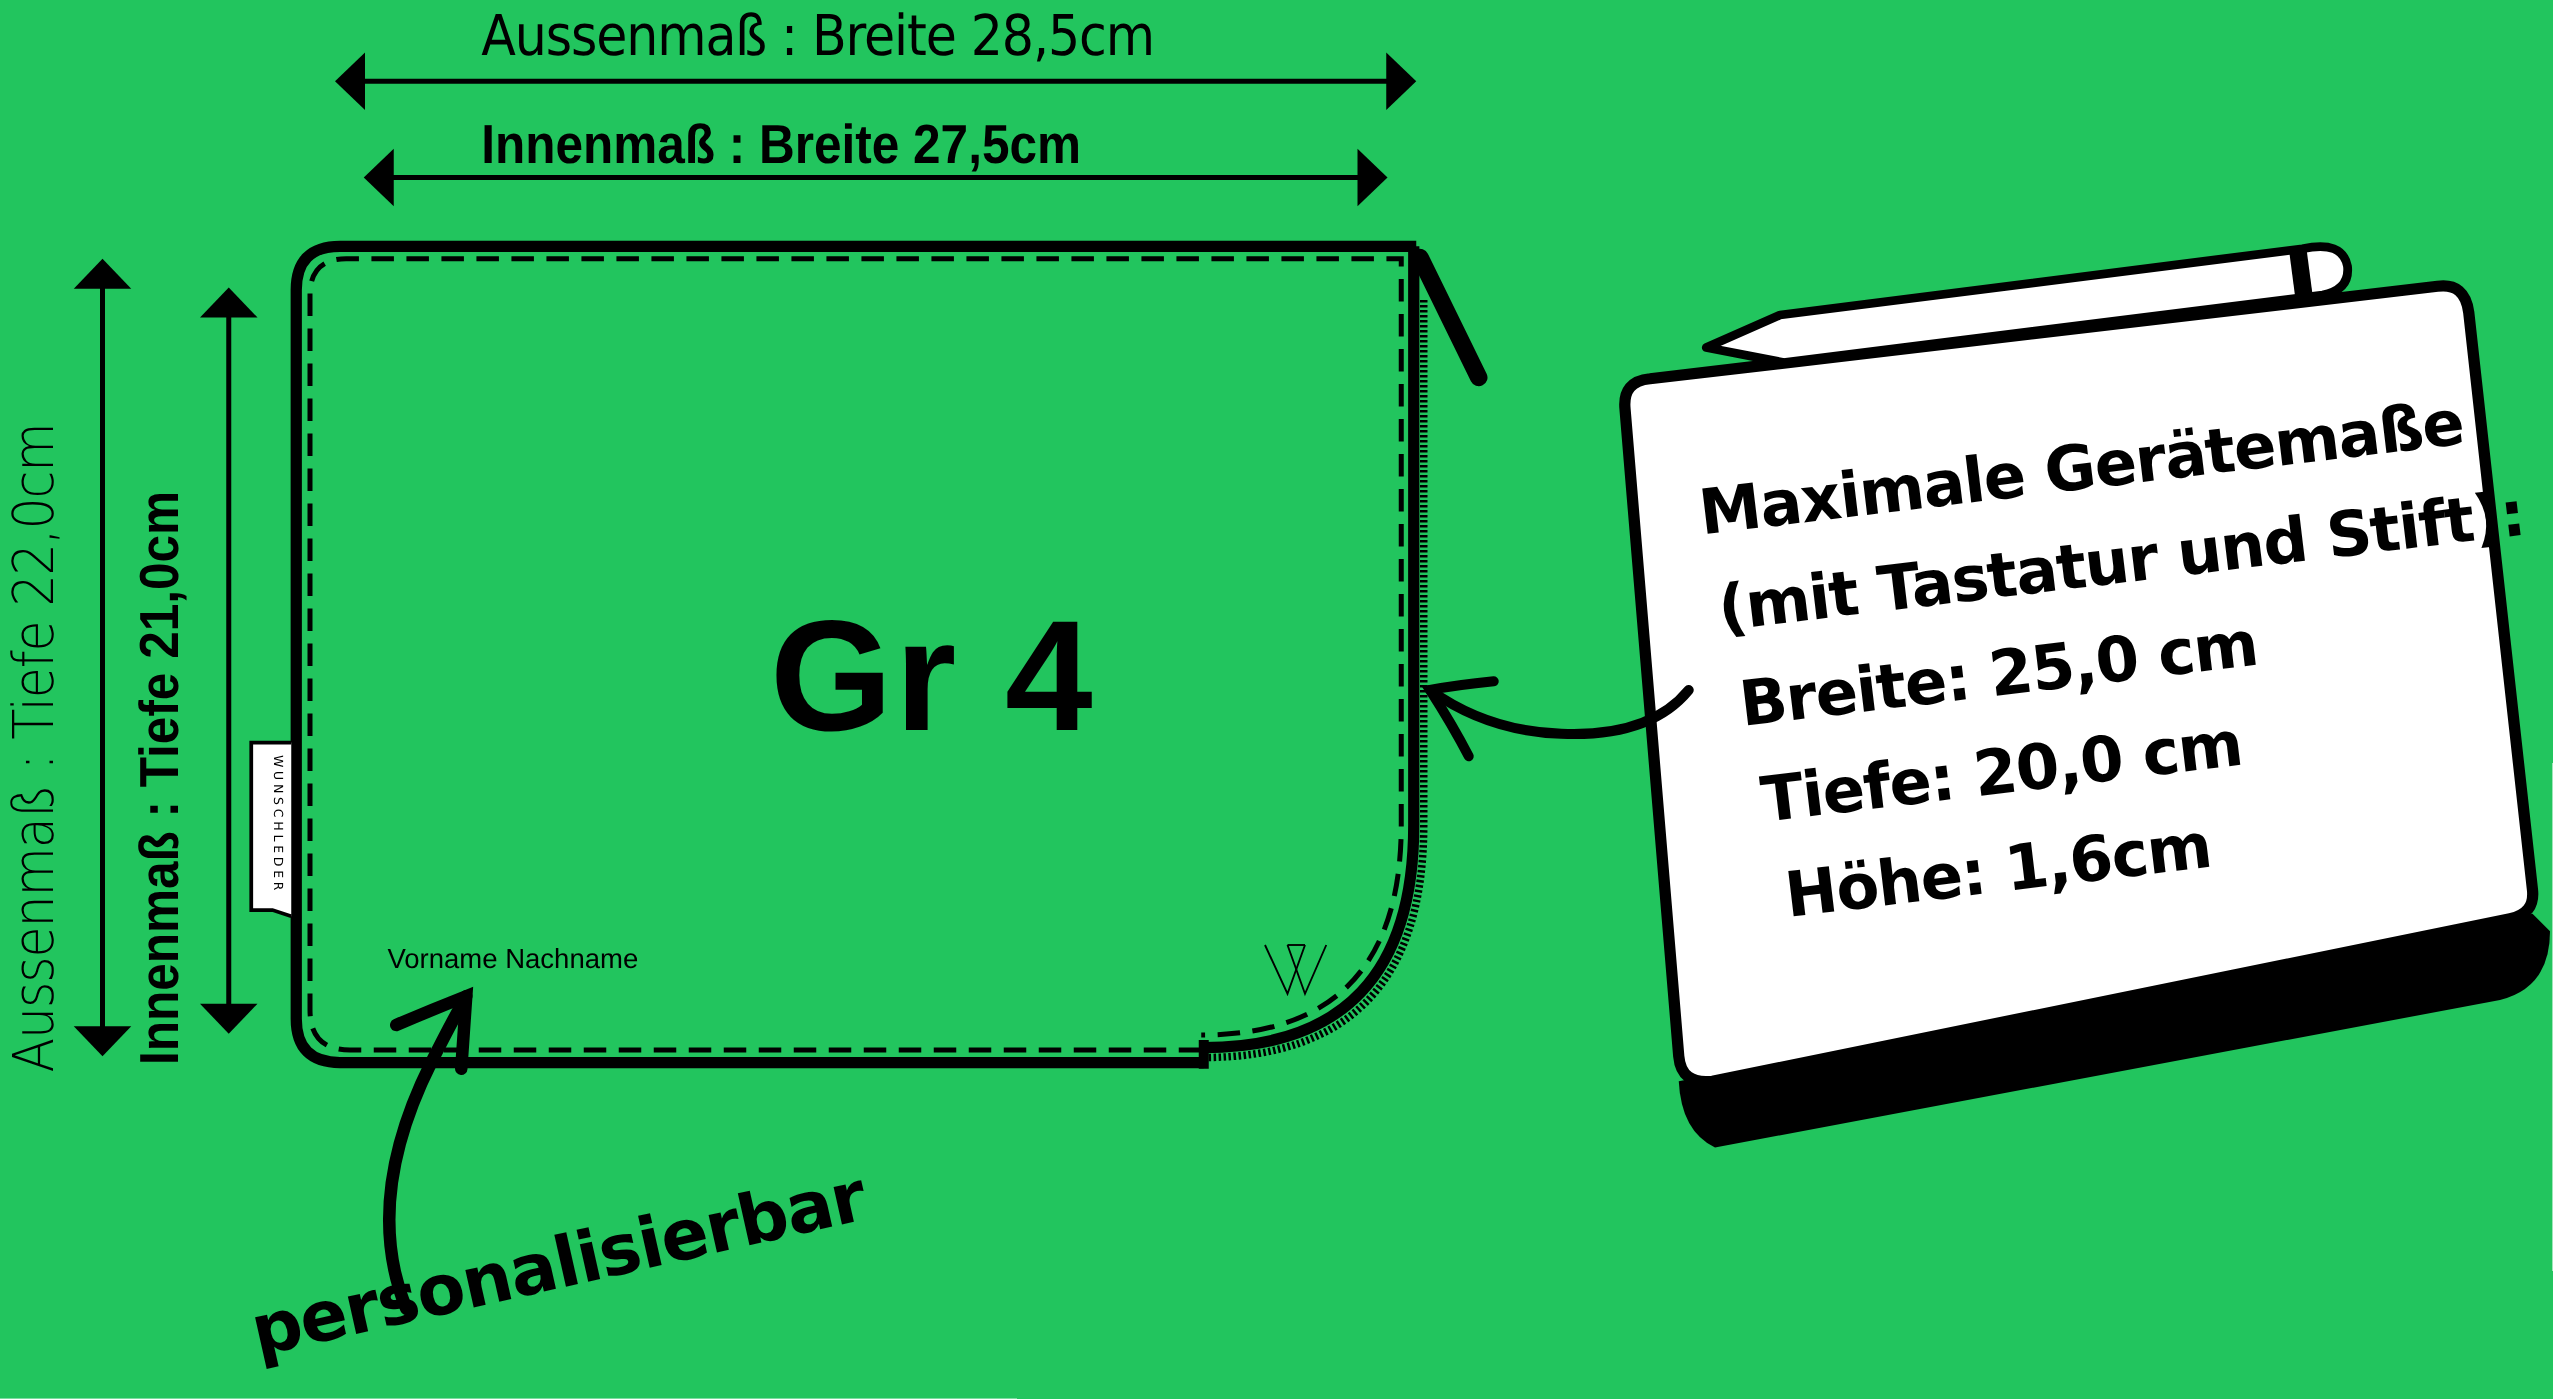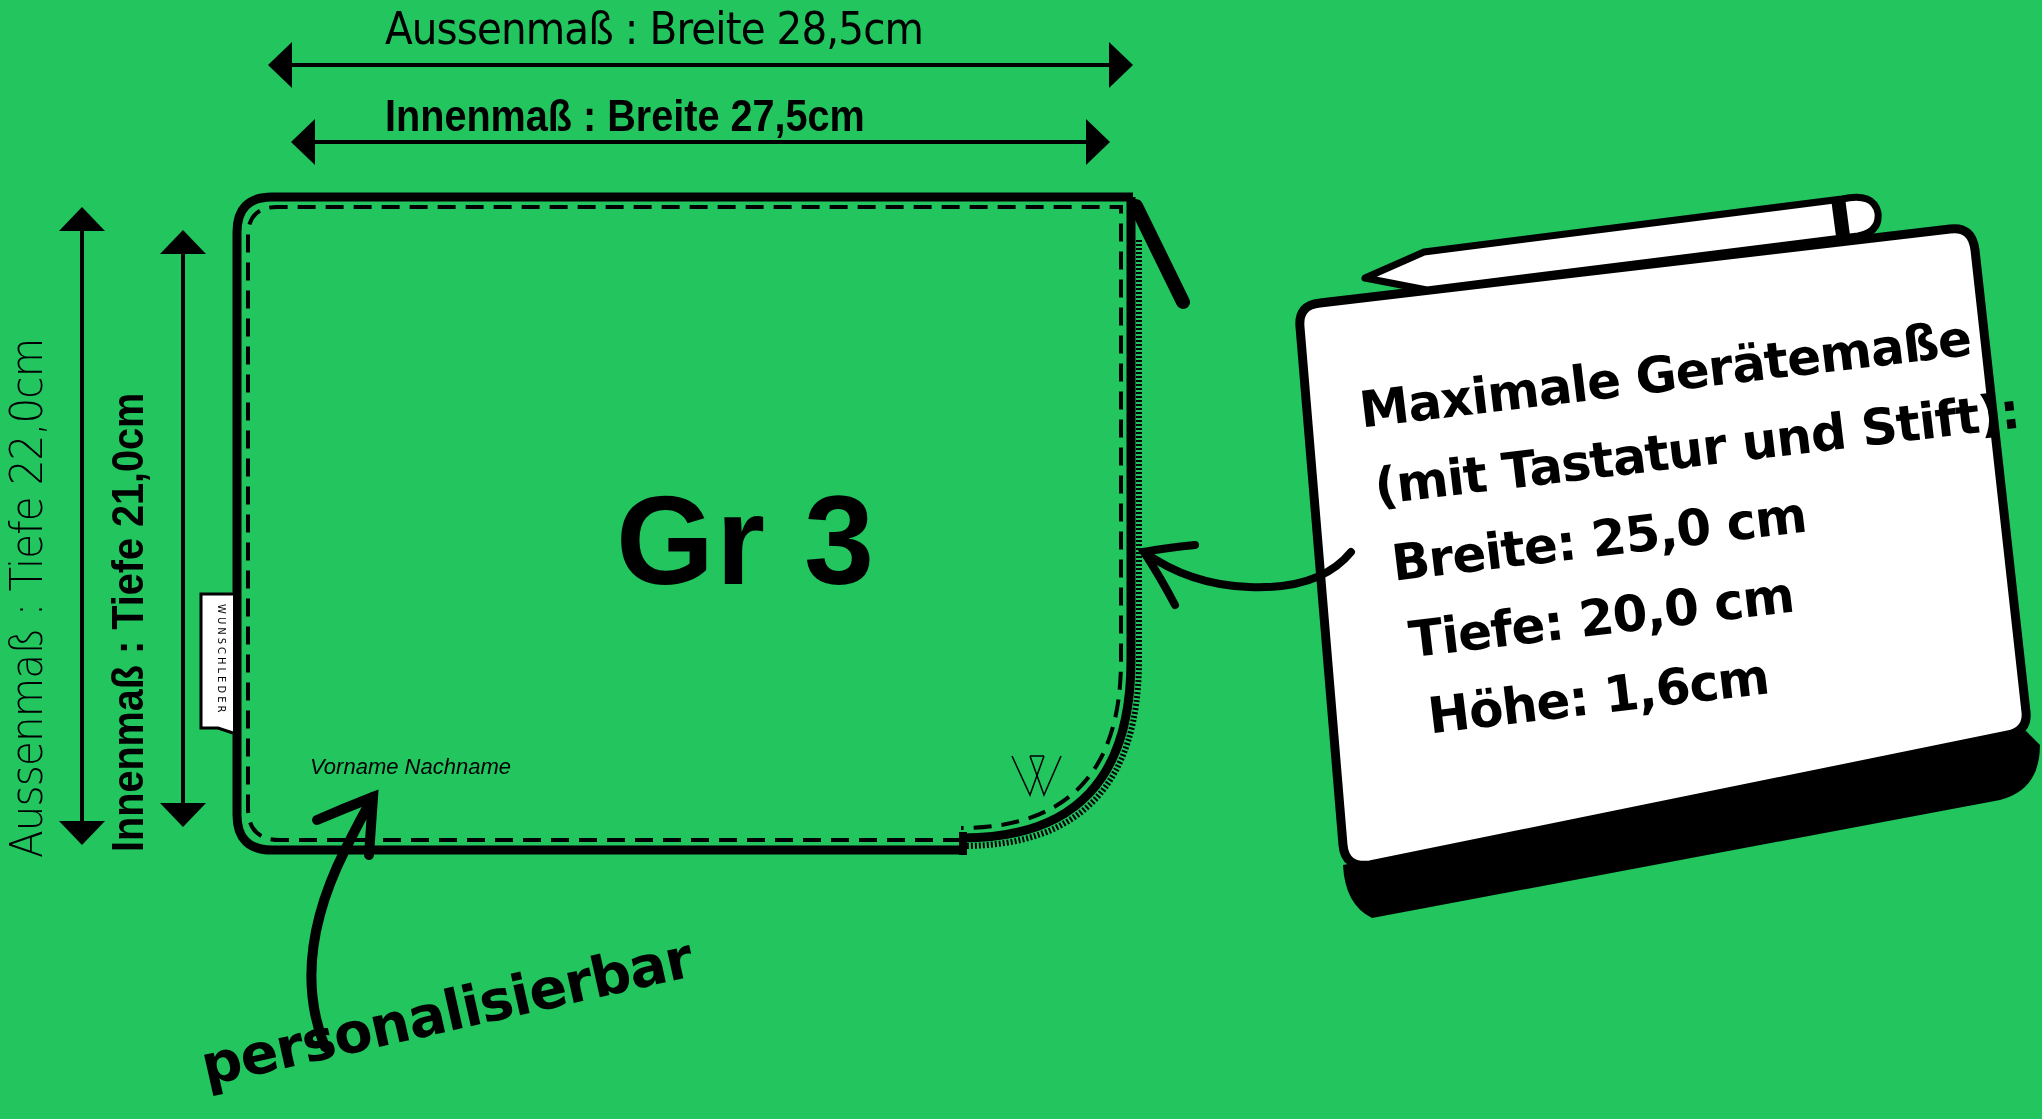--- a/index.html
+++ b/index.html
@@ -22,21 +22,21 @@
   #inner-width-label { left: 385px; top: 94px; font-size: 44px; transform: scaleX(0.9); transform-origin: left top; }
 
   
   #outer-depth-label { left: 4px; top: 858px; font-size: 45px; transform: rotate(-90deg) scaleX(0.9); transform-origin: left top; }
   #inner-depth-label { left: 106px; top: 852px; font-size: 44px; transform: rotate(-90deg) scaleX(0.9); transform-origin: left top; }
 
   
   #brand-tag-text { left: 226px; top: 604px; font-size: 10px; letter-spacing: 3px; transform: rotate(90deg); transform-origin: left top; font-family: "DejaVu Sans", sans-serif; }
 
   #size-title { left: 616px; top: 478px; font-size: 126px; letter-spacing: 2px; }
-  #name-placeholder { left: 310px; top: 756px; font-size: 22px; font-style: italic; }
+  #name-placeholder { left: 310px; top: 756px; font-size: 22px; }
   #personalize-label { left: 196px; top: 1040px; font-size: 56px; transform: rotate(-12.7deg); transform-origin: left top; font-family: "DejaVu Sans", sans-serif; font-weight: 700; letter-spacing: -1px; }
 
   
   #spec-block { position: absolute; left: 1355px; top: 372px; transform: rotate(-6.8deg); transform-origin: left top; }
   #spec-block .line { display: block; font-family: "DejaVu Sans", sans-serif; font-weight: 700; font-size: 50px; line-height: 78px; white-space: nowrap; letter-spacing: -1px; }
   #spec-block .line.indent1 { margin-left: 6px; }
   #spec-block .line.indent2 { margin-left: 14px; }
   #spec-block .line.indent3 { margin-left: 22px; }
   #spec-block .line.indent4 { margin-left: 32px; }
 </style>
@@ -116,21 +116,21 @@
       <path d="M 1195 545 Q 1165 548 1144 552 Q 1162 580 1175 605"></path>
     </g>
   </svg>
 
   <div id="outer-width-label" class="txt thin">Aussenmaß : Breite 28,5cm</div>
   <div id="inner-width-label" class="txt bold">Innenmaß :   Breite 27,5cm</div>
   <div id="outer-depth-label" class="txt thin">Aussenmaß : Tiefe 22,0cm</div>
   <div id="inner-depth-label" class="txt bold">Innenmaß :   Tiefe 21,0cm</div>
 
   <div id="brand-tag-text" class="txt">WUNSCHLEDER</div>
-  <div id="size-title" class="txt bold">Gr 3</div>
+  <div id="size-title" class="txt bold">Gr 4</div>
   <div id="name-placeholder" class="txt">Vorname Nachname</div>
   <div id="personalize-label" class="txt">personalisierbar</div>
 
   <div id="spec-block">
     <span class="line">Maximale  Gerätemaße</span>
     <span class="line indent1">(mit Tastatur und Stift):</span>
     <span class="line indent2">Breite: 25,0 cm</span>
     <span class="line indent3">Tiefe: 20,0 cm</span>
     <span class="line indent4">Höhe: 1,6cm</span>
   </div>

